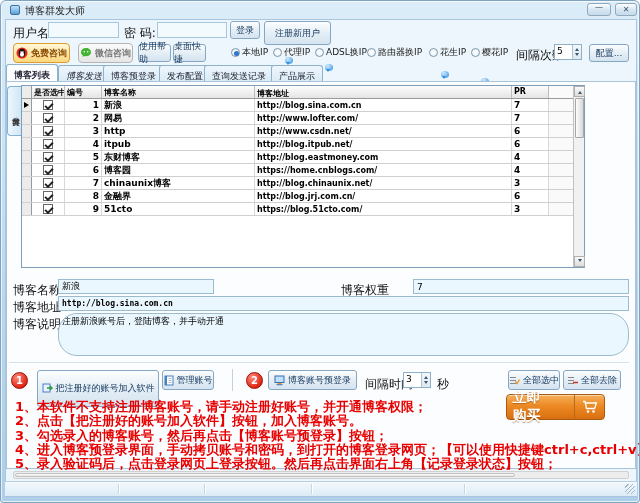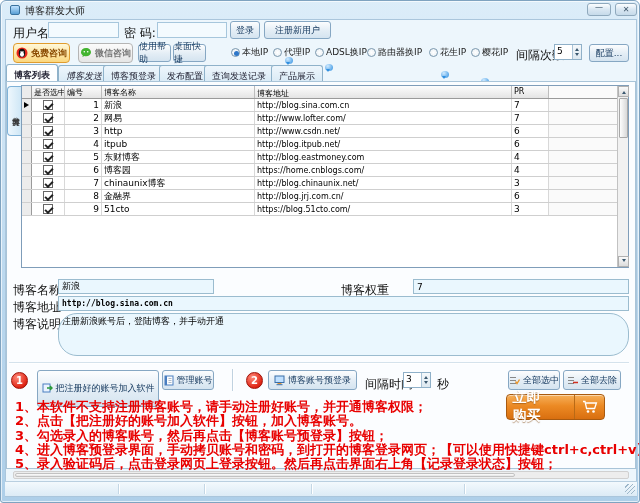--- a/index.html
+++ b/index.html
@@ -101,21 +101,21 @@
 
   <div class="abs content"></div>
 
   <div class="abs lbl" style="left:12px;top:24px;">用户名:</div>
   <input class="abs inp" style="left: 47px; top: 21px; width: 71px; height: 16px;" value="">
   <div class="abs lbl" style="left:123px;top:24px;">密 码:</div>
   <input class="abs inp" style="left: 156px; top: 21px; width: 70px; height: 16px;" value="">
   <div class="abs btn" style="left:229px;top:20px;width:30px;height:18px;">
     <span>登录</span>
     </div>
-  <div class="abs btn" style="left:263px;top:20px;width:67px;height:18px;justify-content:center;">
+  <div class="abs btn" style="left:263px;top:20px;width:67px;height:24px;justify-content:center;">
     <span>注册新用户</span>
     </div>
 
   <div class="abs btn btn-qq" style="left:12px;top:42px;width:57px;height:20px;">
     <span class="icon-gap">
       <svg width="12" height="12" viewBox="0 0 12 12">
           <circle cx="6" cy="6" r="5.5" fill="#e8251a"></circle>
           <ellipse cx="6" cy="6" rx="3.2" ry="4.2" fill="#111"></ellipse>
           <ellipse cx="6" cy="7.2" rx="2" ry="2.6" fill="#fff"></ellipse>
           <circle cx="5" cy="4.5" r=".6" fill="#fff"></circle>
@@ -204,21 +204,21 @@
   <div class="abs tab" style="left:270px;top:64px;">
     <span>产品展示</span>
     </div>
 
   <div class="abs panel" style="left:5px;top:80px;width:630px;height:388px;"></div>
 
   <div class="abs vtab" style="left:6px;top:85px;width:14px;height:50px;">
     <span>博客分类</span>
     </div>
 
-  <div class="abs grid" style="left:20px;top:84px;width:608px;height:183px;">
+  <div class="abs grid" style="left:20px;top:84px;width:564px;height:183px;font-weight:bold;">
     <div class="g-head" style="margin-right:11px;">
       <div class="c-rowhdr"></div>
       <div class="c-sel" style="display:block;padding:1px 2px;">是否选中</div>
       <div class="c-num" style="text-align:left;">编号</div>
       <div class="c-name">博客名称</div>
       <div class="c-url" style="font-size:8px;">博客地址</div>
       <div class="c-pr">PR</div>
       <div class="c-fill"></div>
     </div>
 

